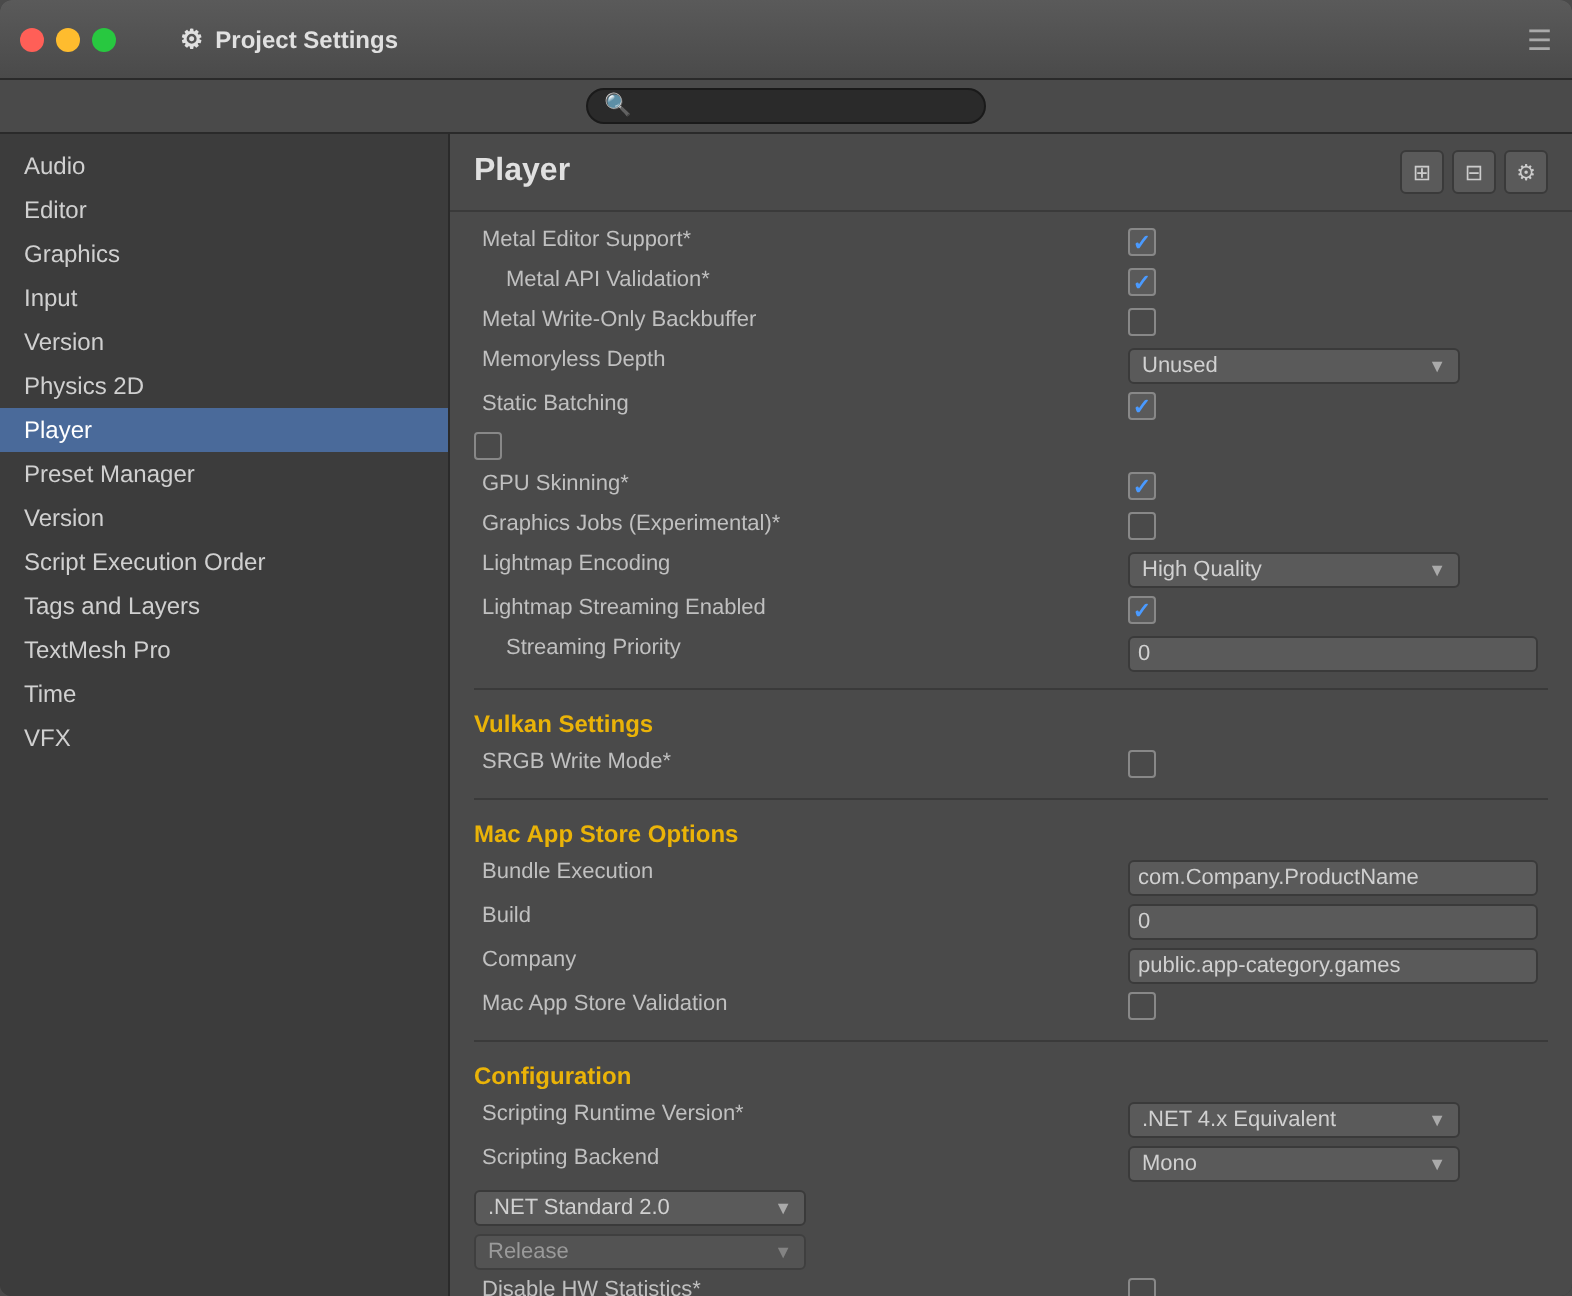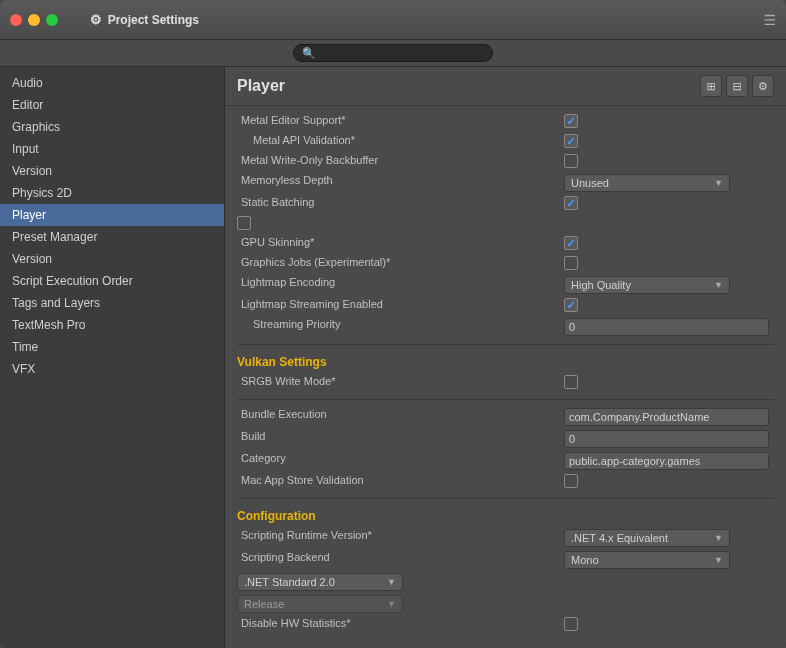--- a/index.html
+++ b/index.html
@@ -364,34 +364,35 @@
           <div class="section-header">Vulkan Settings</div>
           <div class="setting-row">
             <span class="setting-label">SRGB Write Mode*</span>
             <div class="setting-value">
               <div class="checkbox unchecked"></div>
             </div>
           </div>
 
           <div class="separator"></div>
 
+          <div class="section-header">Mac App Store Options</div>
           <div class="setting-row">
             <span class="setting-label">Bundle Execution</span>
             <div class="setting-value">
               <input class="text-input" type="text" value="com.Company.ProductName" style="">
             </div>
           </div>
           <div class="setting-row">
             <span class="setting-label">Build</span>
             <div class="setting-value">
               <input class="text-input" type="text" value="0" style="">
             </div>
           </div>
           <div class="setting-row">
-            <span class="setting-label">Category</span>
+            <span class="setting-label">Company</span>
             <div class="setting-value">
               <input class="text-input" type="text" value="public.app-category.games" style="">
             </div>
           </div>
           <div class="setting-row">
             <span class="setting-label">Mac App Store Validation</span>
             <div class="setting-value">
               <div class="checkbox unchecked"></div>
             </div>
           </div>

